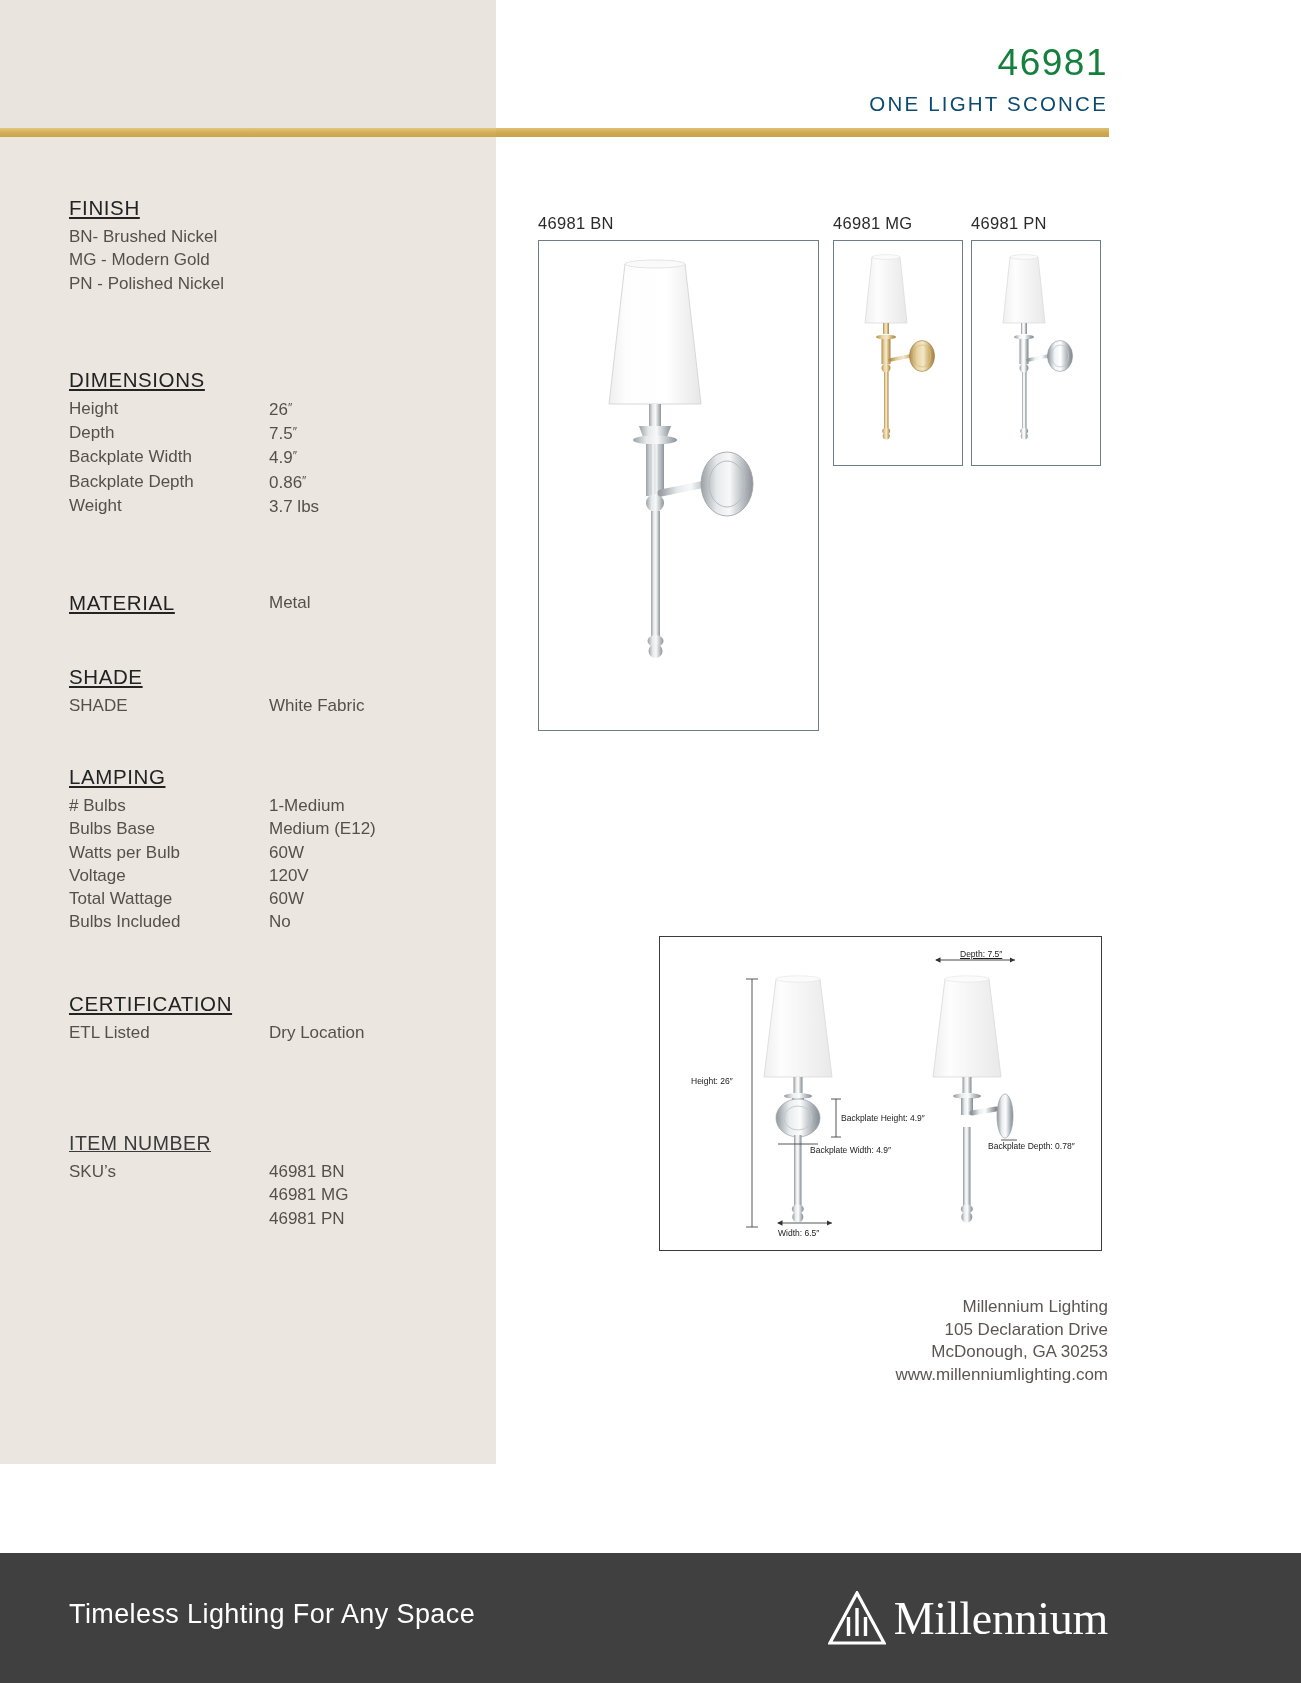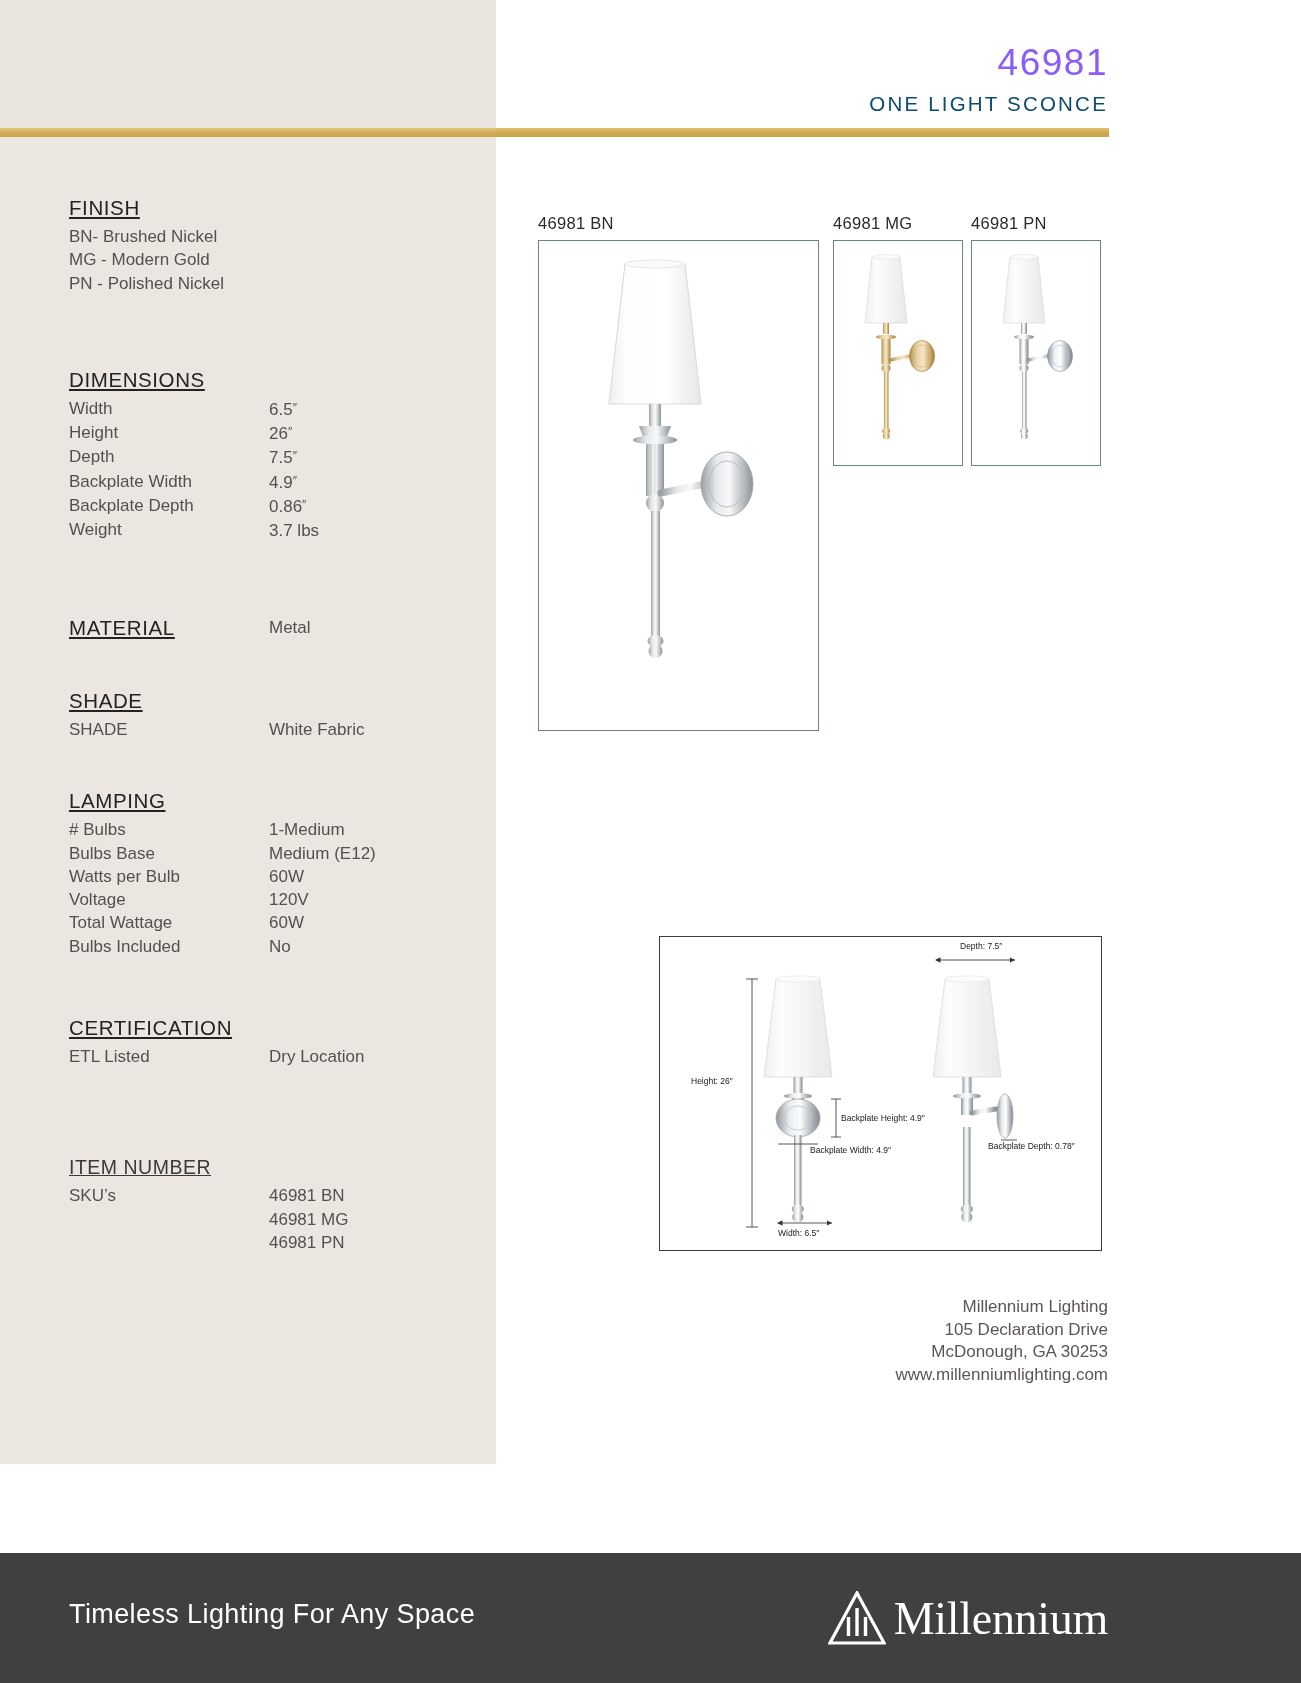--- a/index.html
+++ b/index.html
@@ -28,21 +28,21 @@
   .gold-rule-cap{
     position:absolute;left:0;top:128px;width:496px;height:9px;
     background:linear-gradient(180deg,#e3c57e 0%,#d2ad55 55%,#cba64b 100%);
   }
 
   
   .doc-header{
     position:absolute;right:193px;top:44px;text-align:right;width:600px;
   }
   .doc-number{
-    font-size:37px;letter-spacing:1.5px;color:#8b5cf6;font-weight:400;
+    font-size:37px;letter-spacing:1.5px;color:#15803d;font-weight:400;
     line-height:1.05;
   }
   .doc-subtitle{
     font-size:20.5px;letter-spacing:2.2px;color:#0c4a6e;font-weight:300;
     margin-top:9px;
   }
 
   
   .spec-col{position:absolute;left:69px;top:196px;width:400px;}
   .sec{margin-bottom:0;}
@@ -137,24 +137,20 @@
       <div class="sec-title">FINISH</div>
       <div class="plain">BN- Brushed Nickel</div>
       <div class="plain">MG - Modern Gold</div>
       <div class="plain">PN - Polished Nickel</div>
     </div>
 
     <div class="gap-a"></div>
 
     <div class="sec">
       <div class="sec-title">DIMENSIONS</div>
-      <div class="row">
-        <span class="k">Width</span>
-        <span class="v"><span>6.5</span><span class="inch">″</span></span>
-      </div>
       <div class="row">
         <span class="k">Height</span>
         <span class="v"><span>26</span><span class="inch">″</span></span>
       </div>
       <div class="row">
         <span class="k">Depth</span>
         <span class="v"><span>7.5</span><span class="inch">″</span></span>
       </div>
       <div class="row">
         <span class="k">Backplate Width</span>
@@ -436,21 +432,21 @@
         <line x1="276" y1="23" x2="355" y2="23" stroke="#333" stroke-width="0.9" marker-end="url(#ar)" marker-start="url(#arS)"></line>
       </g>
 
       <g>
         <line x1="341" y1="203" x2="357" y2="203" stroke="#444" stroke-width="0.9"></line>
       </g>
     </svg>
 
     <div class="dim-label" style="left:31px;top:139px;">Height: 26″</div>
     <div class="dim-label" style="left:118px;top:291px;">Width: 6.5″</div>
-    <div class="dim-label" style="left:300px;top:4px;">Depth: 7.5″</div>
+    <div class="dim-label" style="left:300px;top:12px;text-decoration:underline;">Depth: 7.5″</div>
     <div class="dim-label" style="left:181px;top:176px;">Backplate Height: 4.9″</div>
     <div class="dim-label" style="left:150px;top:208px;">Backplate Width: 4.9″</div>
     <div class="dim-label" style="left:328px;top:204px;">Backplate Depth: 0.78″</div>
   </div>
 
   <div class="address">
     <div>Millennium Lighting</div>
     <div>105 Declaration Drive</div>
     <div>McDonough, GA 30253</div>
     <div class="url">www.millenniumlighting.com</div>

